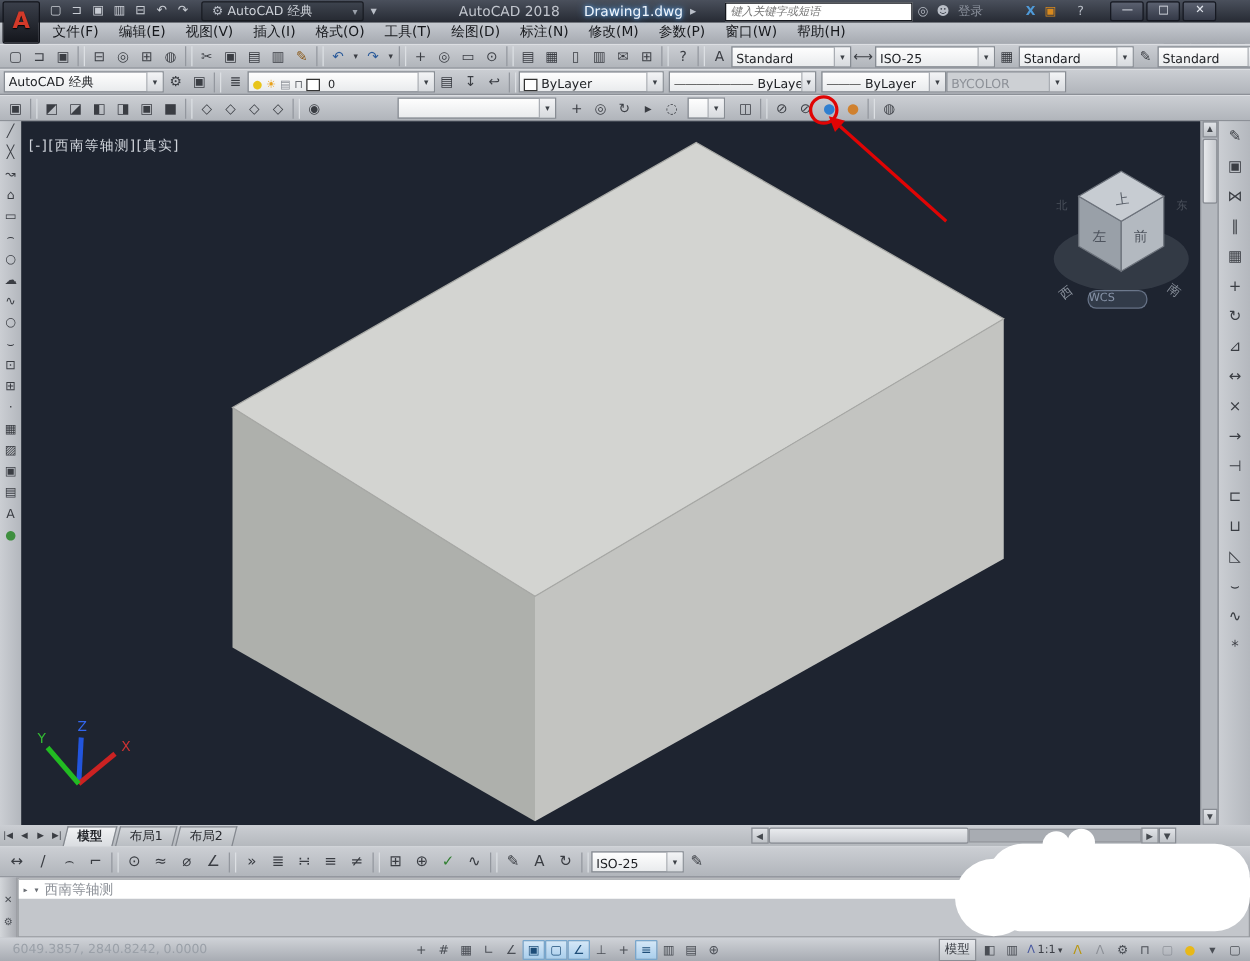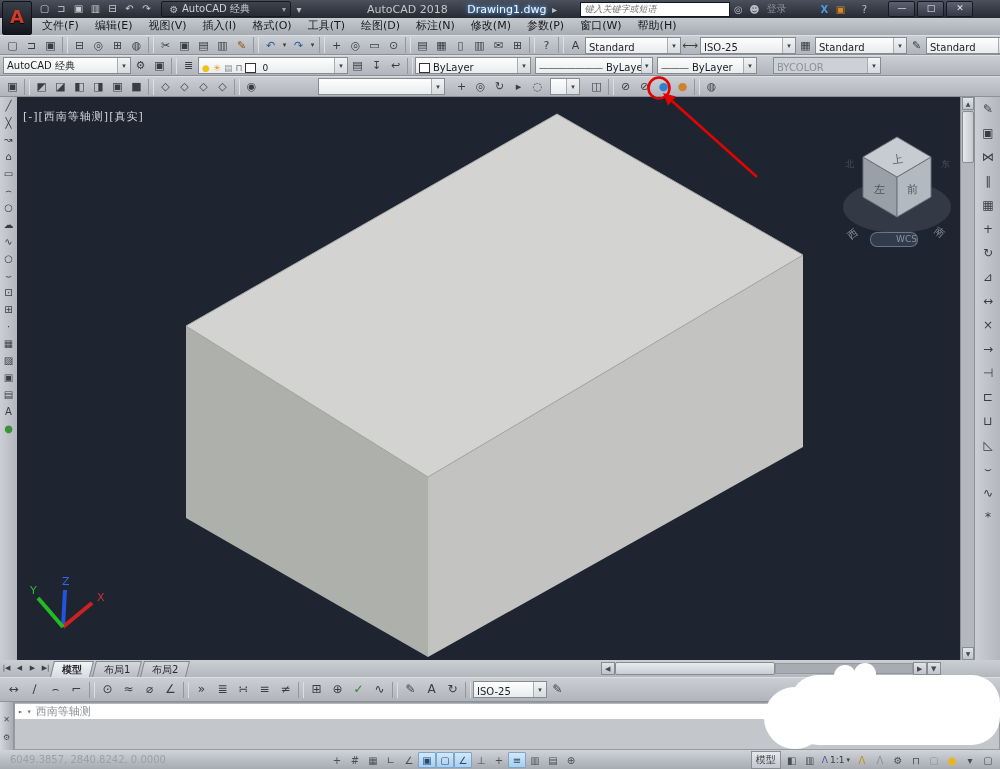--- a/index.html
+++ b/index.html
@@ -65,21 +65,21 @@
   .vtb{position:absolute;top:97px;height:563px;background:linear-gradient(90deg,#cbced3,#b3b7bd)}
   .vtb-left{left:0;width:17px;border-right:1px solid #8c9097}
   .vtb-left .tbtn{display:block;width:17px;height:17px;line-height:17px;font-size:10px}
   .vtb-right{left:974px;width:26px;border-left:1px solid #8c9097}
   .vtb-right .tbtn{display:block;width:26px;height:24px;line-height:24px;font-size:12px}
   
   .canvas{position:absolute;left:17px;top:97px;width:943px;height:563px;background:#1e2430;overflow:hidden}
   .vplabel{position:absolute;left:6px;top:12px;font-size:11px;color:#cfd3da;letter-spacing:1px}
   .wcs{position:absolute;left:853px;top:135px;width:46px;height:13px;border-radius:7px;
     background:rgba(125,140,165,.22);border:1px solid rgba(145,160,185,.55);
-    color:#8793a8;font-size:9px;text-align:right;line-height:12px}
+    color:#8793a8;font-size:9px;text-align:left;line-height:12px}
   
   .vscroll{position:absolute;left:960px;top:97px;width:14px;height:563px;background:#b4b8be;
     border-left:1px solid #8c9097;box-sizing:border-box}
   .sbtn{position:absolute;left:1px;width:12px;height:13px;background:linear-gradient(#e2e4e8,#bfc3c8);
     border:1px solid #888c93;font-size:6px;text-align:center;line-height:12px;color:#44484e;box-sizing:border-box}
   .vthumb{position:absolute;left:1px;top:14px;width:12px;height:52px;
     background:linear-gradient(90deg,#e6e8eb,#c6c9ce);border:1px solid #888c93;border-radius:2px;box-sizing:border-box}
   
   .tabsrow{position:absolute;left:0;top:660px;width:1000px;height:17px;
     background:linear-gradient(#cbced3,#b4b8bd);display:flex;align-items:center;font-size:10px;color:#26282d}
@@ -278,21 +278,21 @@
   <div class="combo" style="width:118px;margin-left:4px">
     <span class="lseg">———————</span>
     <span class="cval">ByLayer</span>
     <span class="arrow">▾</span>
   </div>
   <div class="combo" style="width:100px;margin-left:4px">
     <span class="lseg">———</span>
     <span class="cval">ByLayer</span>
     <span class="arrow">▾</span>
   </div>
-  <div class="combo disabled" style="width:108px;margin-left:16px">
+  <div class="combo disabled" style="width:96px;margin-left:0">
     <span class="cval">BYCOLOR</span>
     <span class="arrow">▾</span>
   </div>
 </div>
 
 <div class="tbar tb3" style="position:absolute">
   <div class="icons abs" style="left:3px;top:1px">
       <span class="tbtn">▣</span>
       <span class="tsep"></span>
       <span class="tbtn">◩</span>

